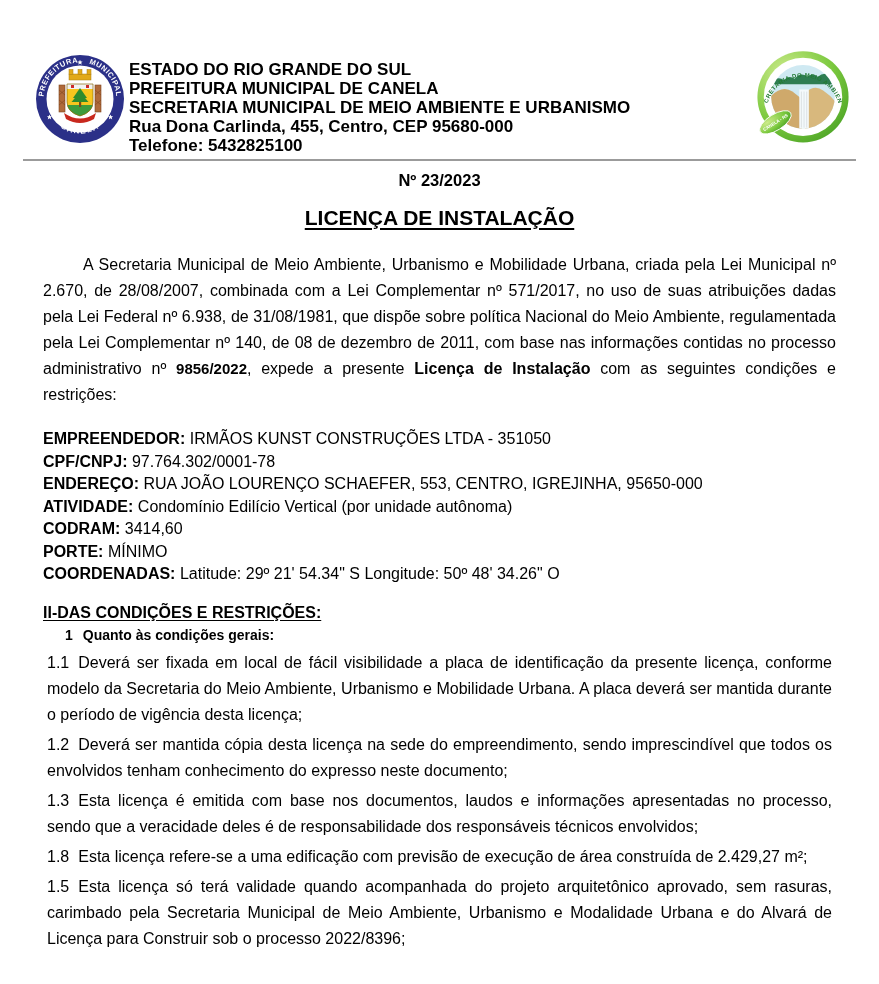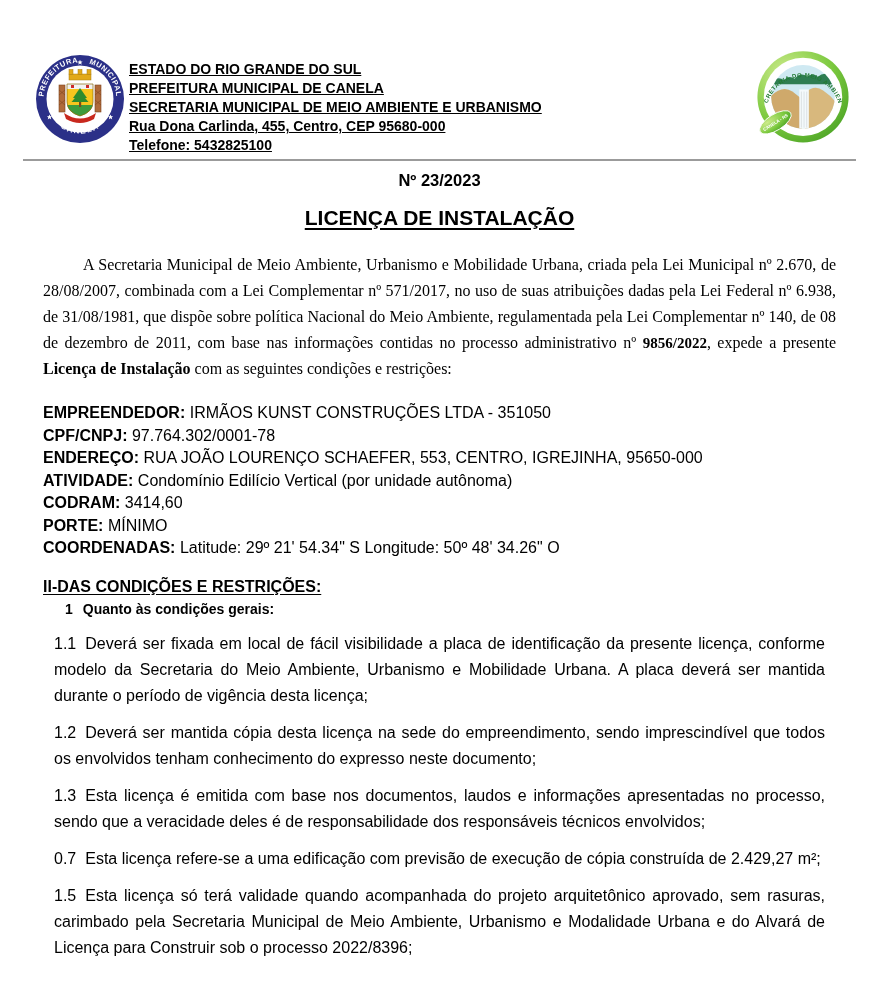--- a/index.html
+++ b/index.html
@@ -7,52 +7,52 @@
     width: 879px; height: 984px; overflow: hidden;
     font-family: "Liberation Sans", sans-serif;
     color: #000;
   }
   .page { padding: 0 43px; }
 
   
   .doc-header { display: flex; align-items: flex-start; padding-top: 54px; }
   .crest { margin-left: -8px; flex: 0 0 auto; }
   .org-block { margin-left: 4px; padding-top: 6px; }
-  .org-line { font-size: 14px; font-weight: bold; line-height: 19px; white-space: nowrap; text-decoration: underline; }
+  .org-line { font-size: 17px; font-weight: bold; line-height: 19px; white-space: nowrap; }
   .env-logo { margin-left: auto; margin-right: -20px; margin-top: -4px; flex: 0 0 auto; }
 
   .rule { border-top: 2px solid #9b9b9b; margin: 4px -20px 0 -20px; }
 
   .doc-number { text-align: center; font-weight: bold; font-size: 16.5px; margin-top: 10px; }
 
   .title {
     margin: 16px 0 0 0; text-align: center;
     font-size: 21px; font-weight: bold;
     text-decoration: underline; text-underline-offset: 3px;
   }
 
   .intro {
     margin: 22px 0 0 0; text-align: justify;
-    font-size: 16px; line-height: 26px; text-indent: 40px; font-family: Liberation Serif, serif;
+    font-size: 16px; line-height: 26px; text-indent: 40px;
   }
   .b { font-weight: bold; }
   .proc-num { font-weight: bold; font-size: 15px; }
 
   .section-heading {
     margin: 16px 0 0 0; font-size: 16px; font-weight: bold;
     text-decoration: underline; text-underline-offset: 2px; line-height: 22px;
   }
 
   .id-fields { margin-top: 20px; font-size: 16px; line-height: 22.5px; }
   .id-row .lbl { font-weight: bold; }
 
   .conditions { margin-top: 14px; }
   .group-heading { font-size: 14px; font-weight: bold; line-height: 22.5px; padding-left: 22px; margin: 0; }
   .group-heading .gnum { margin-right: 10px; }
-  .cond-item { margin: 11px; text-align: justify; font-size: 16px; line-height: 26px; }
+  .cond-item { margin: 4px; text-align: justify; font-size: 16px; line-height: 26px; }
   .cond-item .inum { margin-right: 9px; }
 </style>
 </head>
 <body>
 
 <div class="page">
 
   <header class="doc-header">
 
     <svg class="crest" viewBox="0 0 90 90" width="90" height="90">
@@ -167,17 +167,17 @@
     <div class="id-row"><span class="lbl">COORDENADAS:</span> <span>Latitude: 29º 21' 54.34" S Longitude: 50º 48' 34.26" O</span></div>
   </div>
 
   <div class="conditions">
     <h2 class="section-heading" style="margin-top:16px">II-DAS CONDIÇÕES E RESTRIÇÕES:</h2>
     <p class="group-heading"><span class="gnum">1</span><span>Quanto às condições gerais:</span></p>
 
     <p class="cond-item"><span class="inum">1.1</span><span>Deverá ser fixada em local de fácil visibilidade a placa de identificação da presente licença, conforme modelo da Secretaria do Meio Ambiente, Urbanismo e Mobilidade Urbana. A placa deverá ser mantida durante o período de vigência desta licença;</span></p>
     <p class="cond-item"><span class="inum">1.2</span><span>Deverá ser mantida cópia desta licença na sede do empreendimento, sendo imprescindível que todos os envolvidos tenham conhecimento do expresso neste documento;</span></p>
     <p class="cond-item"><span class="inum">1.3</span><span>Esta licença é emitida com base nos documentos, laudos e informações apresentadas no processo, sendo que a veracidade deles é de responsabilidade dos responsáveis técnicos envolvidos;</span></p>
-    <p class="cond-item"><span class="inum">0.7</span><span>Esta licença refere-se a uma edificação com previsão de execução de cópia construída de 2.429,27 m²;</span></p>
+    <p class="cond-item"><span class="inum">1.8</span><span>Esta licença refere-se a uma edificação com previsão de execução de área construída de 2.429,27 m²;</span></p>
     <p class="cond-item"><span class="inum">1.5</span><span>Esta licença só terá validade quando acompanhada do projeto arquitetônico aprovado, sem rasuras, carimbado pela Secretaria Municipal de Meio Ambiente, Urbanismo e Modalidade Urbana e do Alvará de Licença para Construir sob o processo 2022/8396;</span></p>
   </div>
 
 </div>
 
 </body></html>

